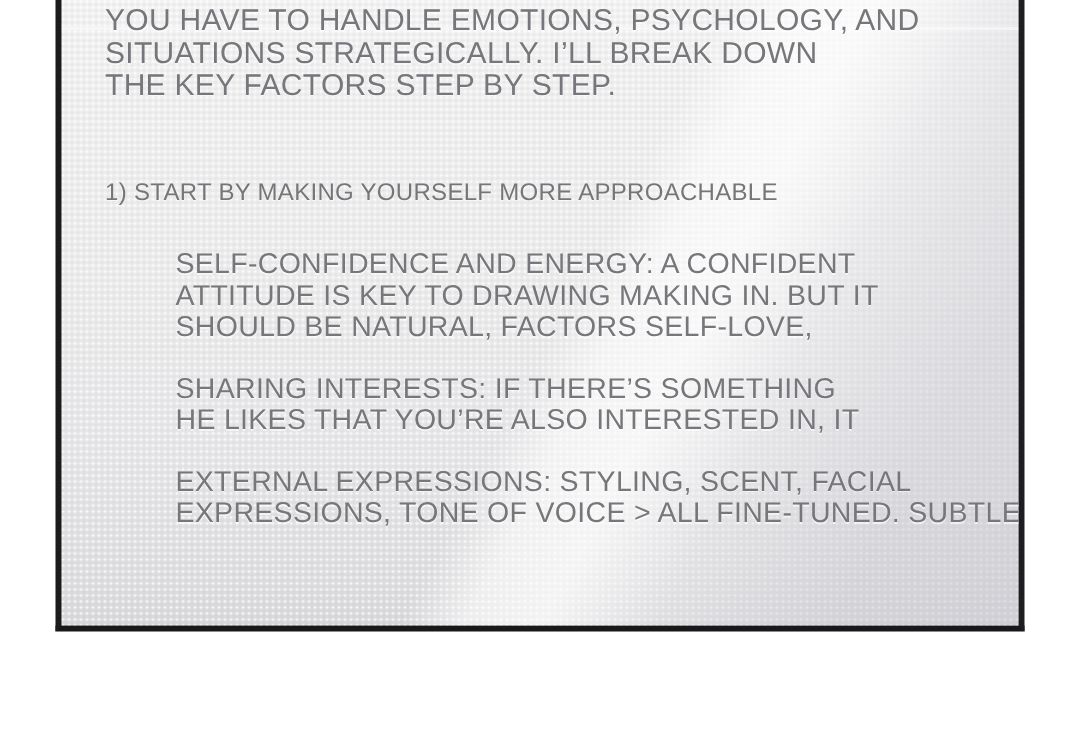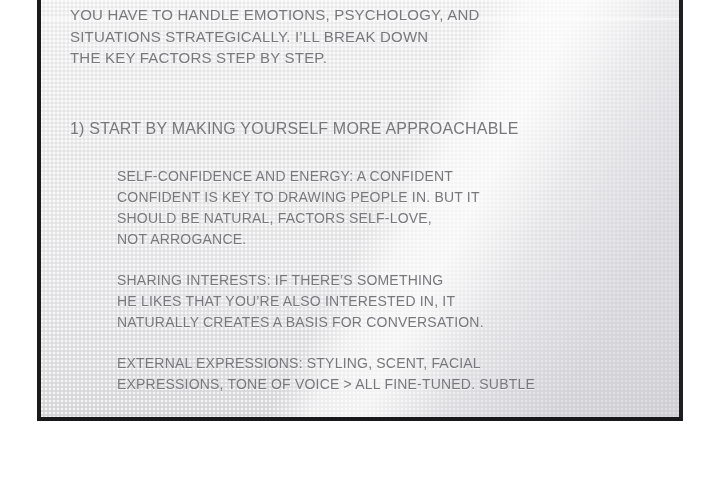--- a/index.html
+++ b/index.html
@@ -88,40 +88,40 @@
   .intro-line,
   .section-heading,
   .bullet-line {
     color: #76767b;
     letter-spacing: 0.2px;
     white-space: pre;
     text-shadow: 0 1px 0 rgba(255,255,255,0.6);
   }
 
   .intro-line {
-    font-size: 15px;
+    font-size: 20px;
     line-height: 21.5px;
   }
 
   #section-heading-1 {
     font-size: 16px;
     line-height: 24px;
     margin-top: 48px;
     color: #75757a;
   }
 
   .bullet-block {
     margin-left: 47px;
   }
   #bullet-block-1 { margin-top: 25px; }
   #bullet-block-2 { margin-top: 20px; }
   #bullet-block-3 { margin-top: 20px; }
 
   .bullet-line {
-    font-size: 14px;
+    font-size: 19px;
     line-height: 21px;
   }
 </style>
 </head>
 <body>
 
 <div id="slide-panel">
 
   <div id="texture"></div>
   <div id="sheen-b"></div>
@@ -133,29 +133,27 @@
     <div>
       <div class="intro-line">YOU HAVE TO HANDLE EMOTIONS, PSYCHOLOGY, AND</div>
       <div class="intro-line">SITUATIONS STRATEGICALLY. I’LL BREAK DOWN</div>
       <div class="intro-line">THE KEY FACTORS STEP BY STEP.</div>
     </div>
 
     <div class="section-heading" id="section-heading-1">1) START BY MAKING YOURSELF MORE APPROACHABLE</div>
 
     <div class="bullet-block" id="bullet-block-1">
       <div class="bullet-line">SELF-CONFIDENCE AND ENERGY: A CONFIDENT</div>
-      <div class="bullet-line">CONFIDENT IS KEY TO DRAWING PEOPLE IN. BUT IT</div>
+      <div class="bullet-line">ATTITUDE IS KEY TO DRAWING MAKING IN. BUT IT</div>
       <div class="bullet-line">SHOULD BE NATURAL, FACTORS SELF-LOVE,</div>
-      <div class="bullet-line">NOT ARROGANCE.</div>
     </div>
 
     <div class="bullet-block" id="bullet-block-2">
       <div class="bullet-line">SHARING INTERESTS: IF THERE’S SOMETHING</div>
       <div class="bullet-line">HE LIKES THAT YOU’RE ALSO INTERESTED IN, IT</div>
-      <div class="bullet-line">NATURALLY CREATES A BASIS FOR CONVERSATION.</div>
     </div>
 
     <div class="bullet-block" id="bullet-block-3">
       <div class="bullet-line">EXTERNAL EXPRESSIONS: STYLING, SCENT, FACIAL</div>
       <div class="bullet-line">EXPRESSIONS, TONE OF VOICE &gt; ALL FINE-TUNED. SUBTLE</div>
     </div>
 
   </div>
 </div>
 

